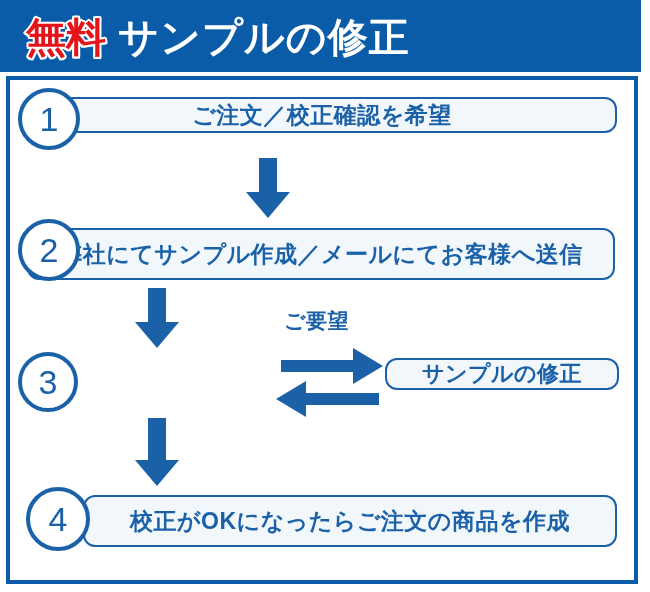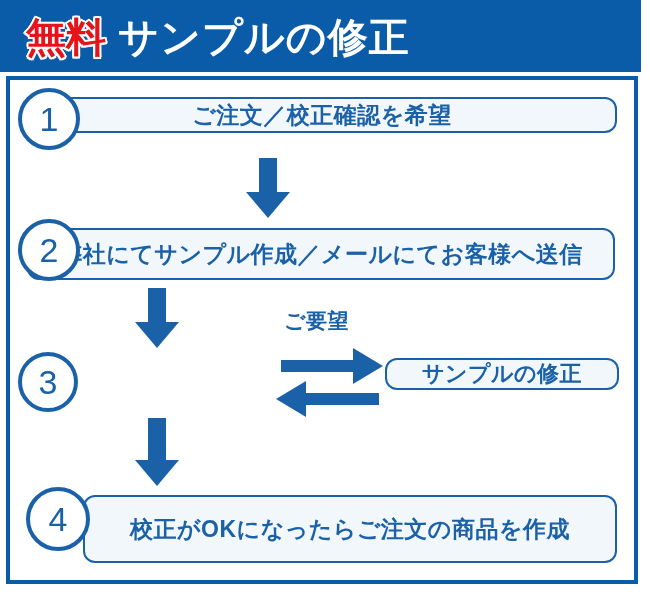--- a/index.html
+++ b/index.html
@@ -105,21 +105,21 @@
   #num1 { left: 18px;  top: 88px;  width: 62px;  height: 62px; }
 
   #box2 { left: 27px;  top: 228px; width: 588px; height: 52px; font-size: 23px; }
   #num2 { left: 18px;  top: 219px; width: 62px;  height: 62px; }
 
   #box3 { left: 27px;  top: 358px; width: 243px; height: 48px; font-size: 22px; }
   #num3 { left: 18px;  top: 352px; width: 60px;  height: 60px; }
 
   #box3b { left: 385px; top: 358px; width: 234px; height: 32px; font-size: 22px; }
 
-  #box4 { left: 83px;  top: 495px; width: 534px; height: 68px; font-size: 23px; }
+  #box4 { left: 83px;  top: 495px; width: 534px; height: 52px; font-size: 23px; }
   #num4 { left: 26px;  top: 487px; width: 64px;  height: 64px; }
 
   
   .arrow-down {
     position: absolute;
     color: #1b61a8;
   }
   .arrow-down .shaft {
     position: absolute;
     background: #1b61a8;

